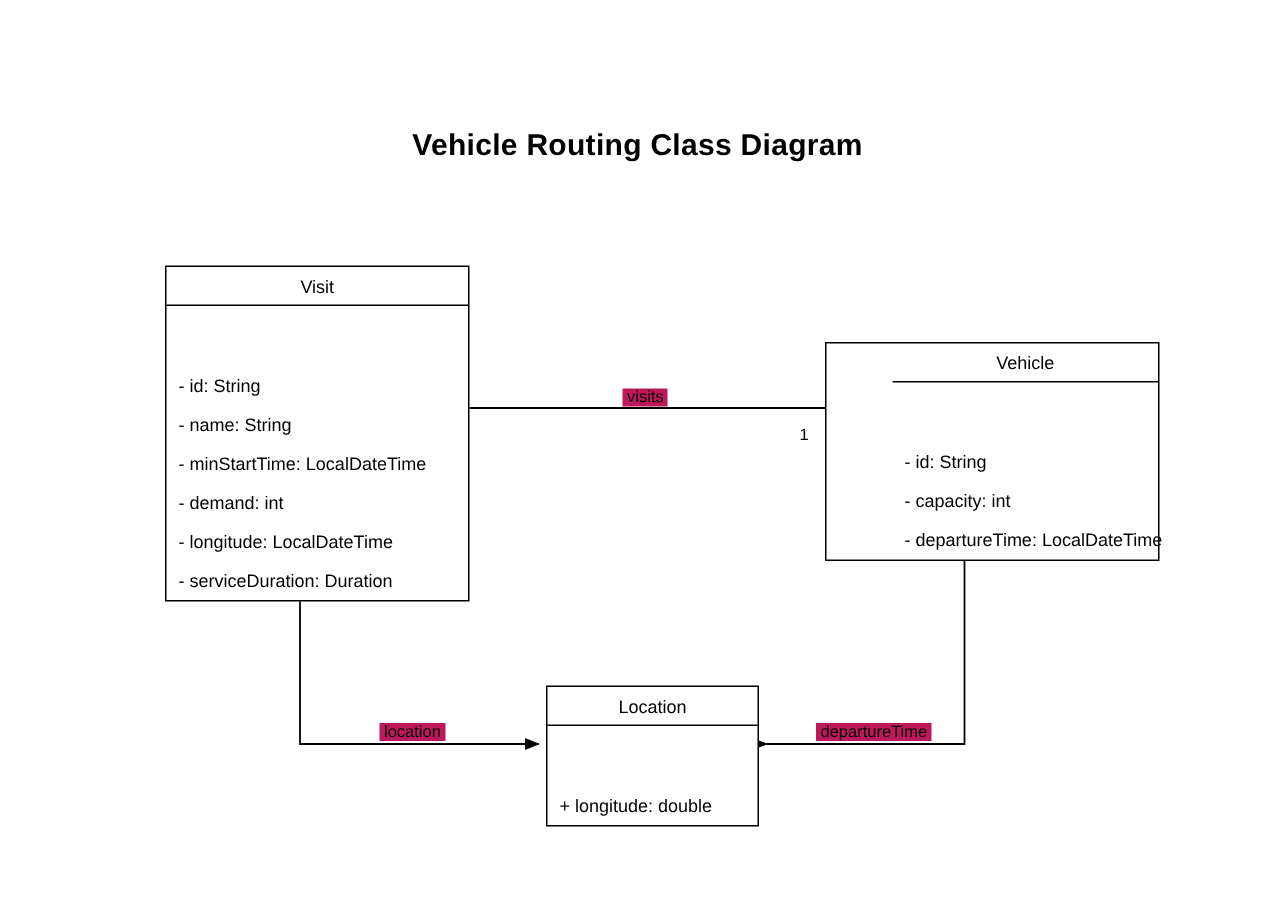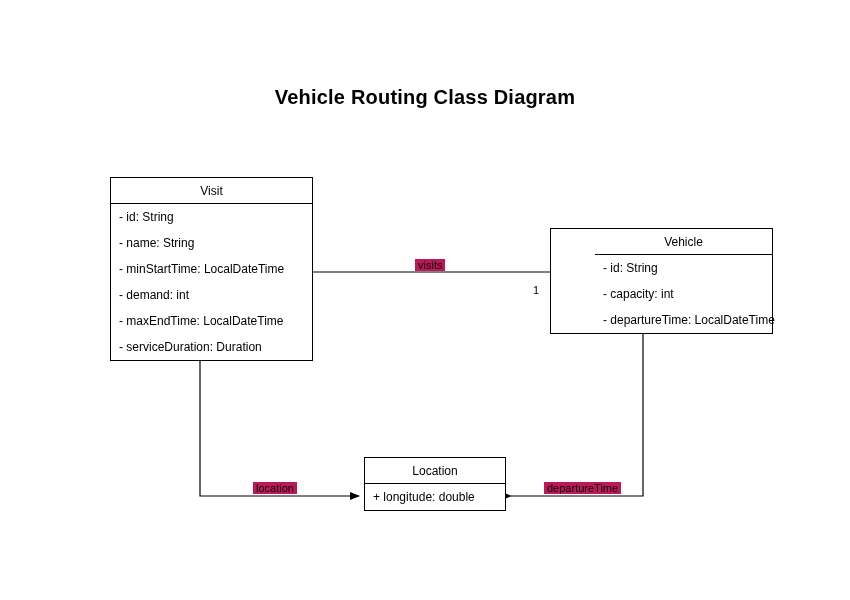--- a/index.html
+++ b/index.html
@@ -48,20 +48,21 @@
     box-sizing: border-box;
     border-bottom: 1px solid #000000;
     text-align: center;
     font-size: 12px;
     color: #000000;
     line-height: 26px;
     height: 26px;
   }
   .uml-attrs {
     padding: 0;
+    margin-top: 40px;
   }
   .uml-attr {
     font-size: 12px;
     color: #000000;
     padding-left: 8px;
     line-height: 26px;
     height: 26px;
     white-space: nowrap;
   }
   .edge-label {
@@ -112,21 +113,21 @@
     </g>
   </svg>
 
   <div class="uml-class" style="left:110px; top:177px; width:203px;">
     <div class="uml-class-name">Visit</div>
     <div class="uml-attrs">
       <div class="uml-attr">- id: String</div>
       <div class="uml-attr">- name: String</div>
       <div class="uml-attr">- minStartTime: LocalDateTime</div>
       <div class="uml-attr">- demand: int</div>
-      <div class="uml-attr">- maxEndTime: LocalDateTime</div>
+      <div class="uml-attr">- longitude: LocalDateTime</div>
       <div class="uml-attr">- serviceDuration: Duration</div>
     </div>
   </div>
 
   <div class="uml-class" style="left:550px; top:228px; width:223px;padding-left:44px;">
     <div class="uml-class-name">Vehicle</div>
     <div class="uml-attrs">
       <div class="uml-attr">- id: String</div>
       <div class="uml-attr">- capacity: int</div>
       <div class="uml-attr">- departureTime: LocalDateTime</div>

